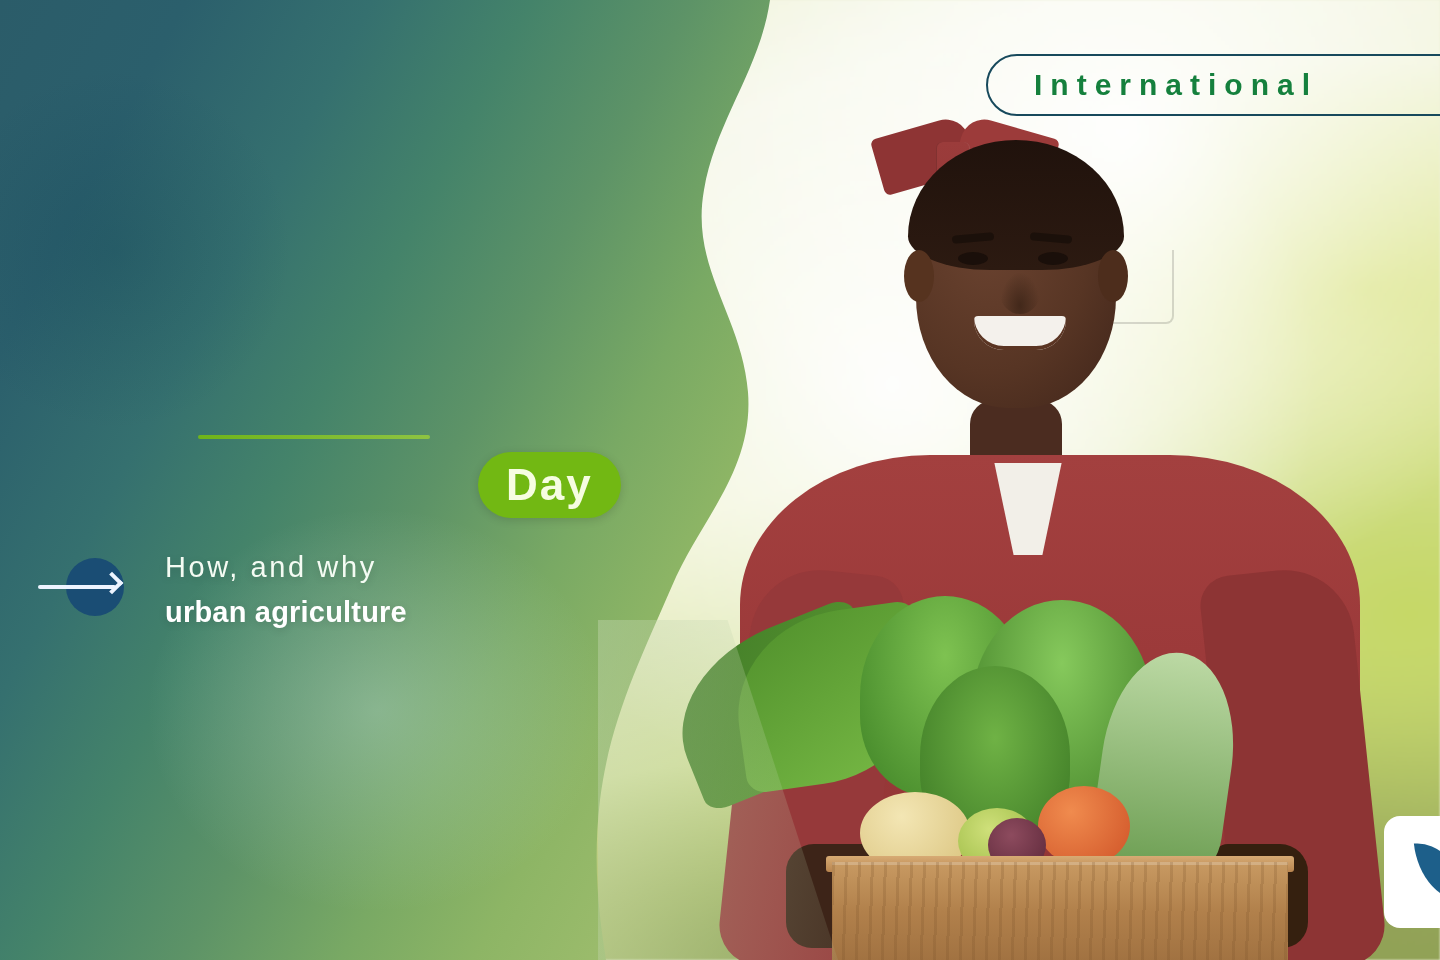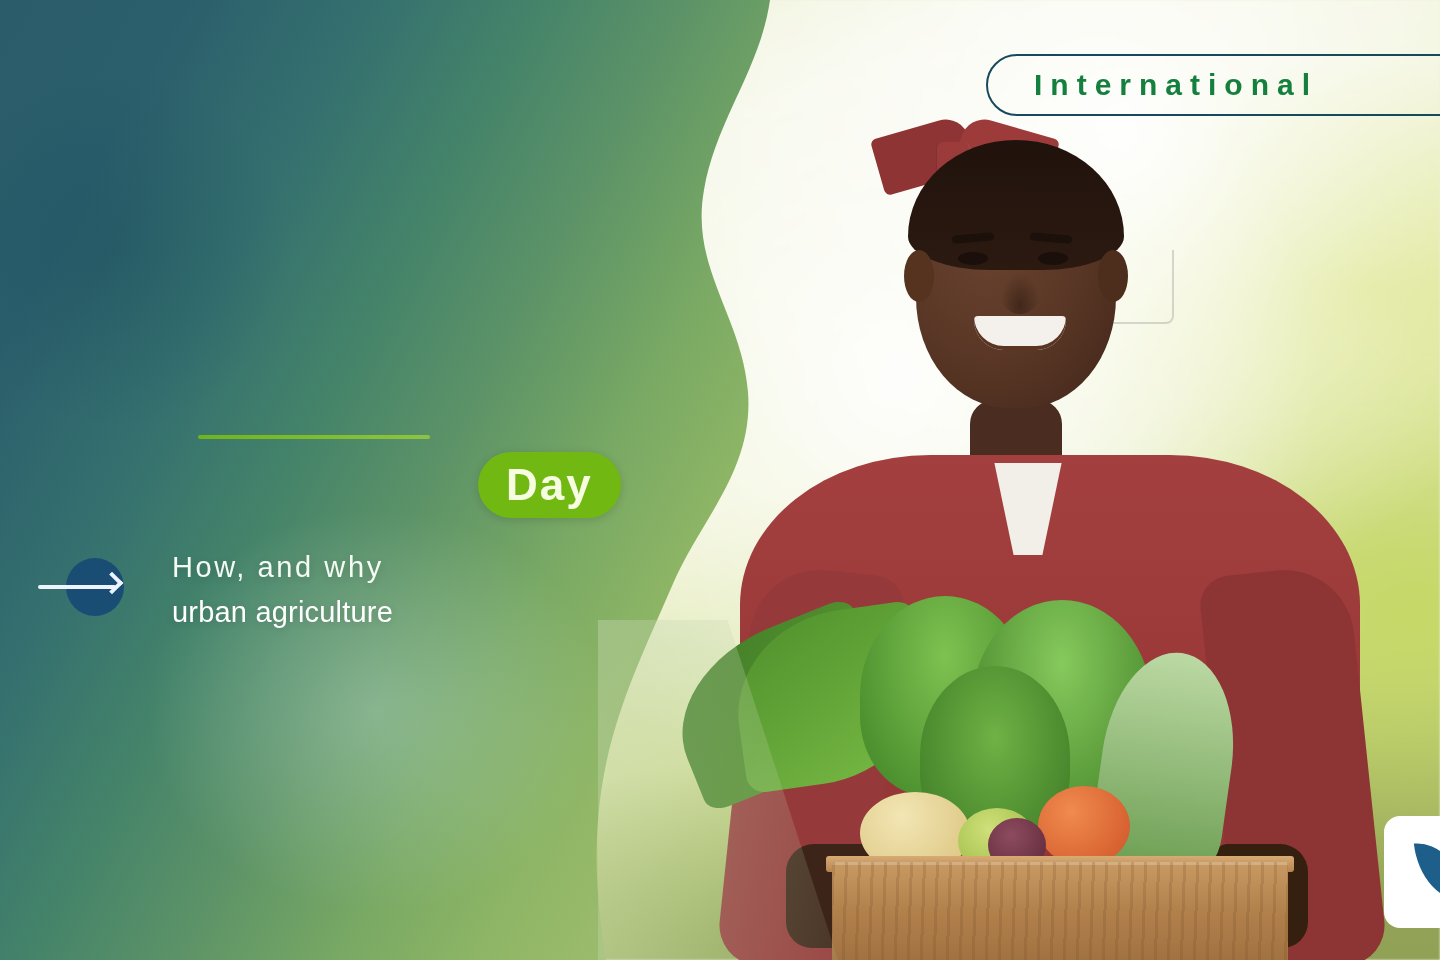--- a/index.html
+++ b/index.html
@@ -105,24 +105,24 @@
     display:flex;align-items:center;justify-content:center;border-radius:34px;
     background:#72b813;box-shadow:0 2px 10px rgba(0,0,0,.14);margin-top:48px;}
   .day-pill span{font-size:44px;font-weight:700;color:#f6fde1;letter-spacing:2px;line-height:1;}
 
   .arrow-wrap{position:absolute;left:38px;top:558px;width:110px;height:60px;}
   .arrow-dot{position:absolute;left:28px;top:0;width:58px;height:58px;border-radius:50%;background:#1a4d74;}
   .arrow-line{position:absolute;left:0;top:27px;width:78px;height:4px;background:#eef4ff;border-radius:2px;}
   .arrow-head{position:absolute;left:66px;top:17px;width:16px;height:16px;
     border-top:4px solid #eef4ff;border-right:4px solid #eef4ff;transform:rotate(45deg);}
 
-  .question{position:absolute;left:172px;top:545px;width:520px;color:#ffffff;}
+  .question{position:absolute;left:165px;top:545px;width:520px;color:#ffffff;}
   .q-line{font-size:29px;line-height:45px;letter-spacing:2.6px;font-weight:400;
     color:#f4fbf3;text-shadow:0 2px 8px rgba(0,0,0,.14);white-space:nowrap;}
-  .q-line.bold{font-weight:400;letter-spacing:.2px;color:#ffffff;}
+  .q-line.bold{font-weight:700;letter-spacing:.2px;color:#ffffff;}
 
   
   .intl-pill{position:absolute;left:986px;top:54px;width:520px;height:62px;
     border:2px solid #17495c;border-radius:34px;display:flex;align-items:center;
     padding-left:46px;background:transparent;}
   .intl-pill span{font-size:30px;font-weight:700;letter-spacing:8px;color:#15803d;}
 
   
   .logo-box{position:absolute;left:1384px;top:816px;width:112px;height:112px;
     background:#ffffff;border-radius:16px 0 0 16px;

